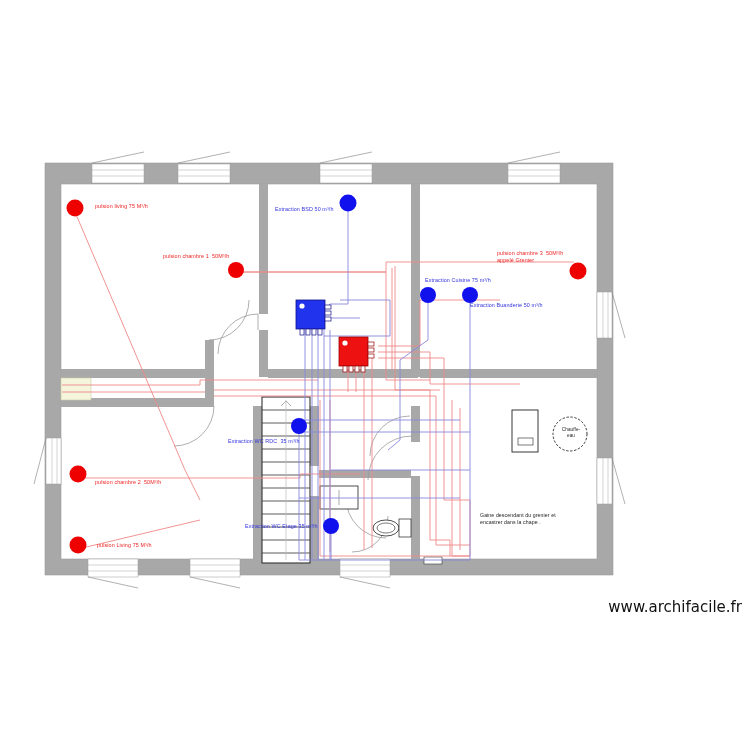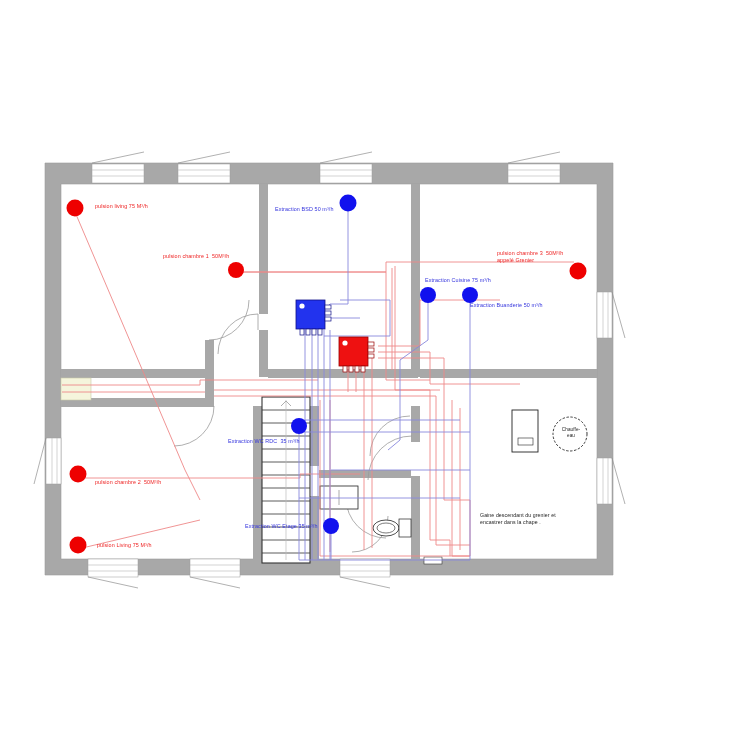--- a/index.html
+++ b/index.html
@@ -279,14 +279,15 @@
   <div class="lbl blue" style="left:228px; top:438px;">Extraction WC RDC  35 m³/h</div>
   <div class="lbl red" style="left:95px;  top:479px;">pulsion chambre 2  50M³/h</div>
   <div class="lbl blue" style="left:245px; top:523px;">Extraction WC Etage 35 m³/h</div>
   <div class="lbl red" style="left:97px;  top:542px;">pulsion Living 75 M³/h</div>
   <div class="lbl dark" style="left:480px; top:512px;">Gaine descendant du grenier et
 encastrer dans la chape .</div>
 
   <div class="lbl dark" style="left:560px; top:427px; width:22px; text-align:center; font-size:4.6px;">Chauffe-
 eau</div>
 
+  <div class="watermark">www.archifacile.fr</div>
 
 </div>
 
 </body></html>

